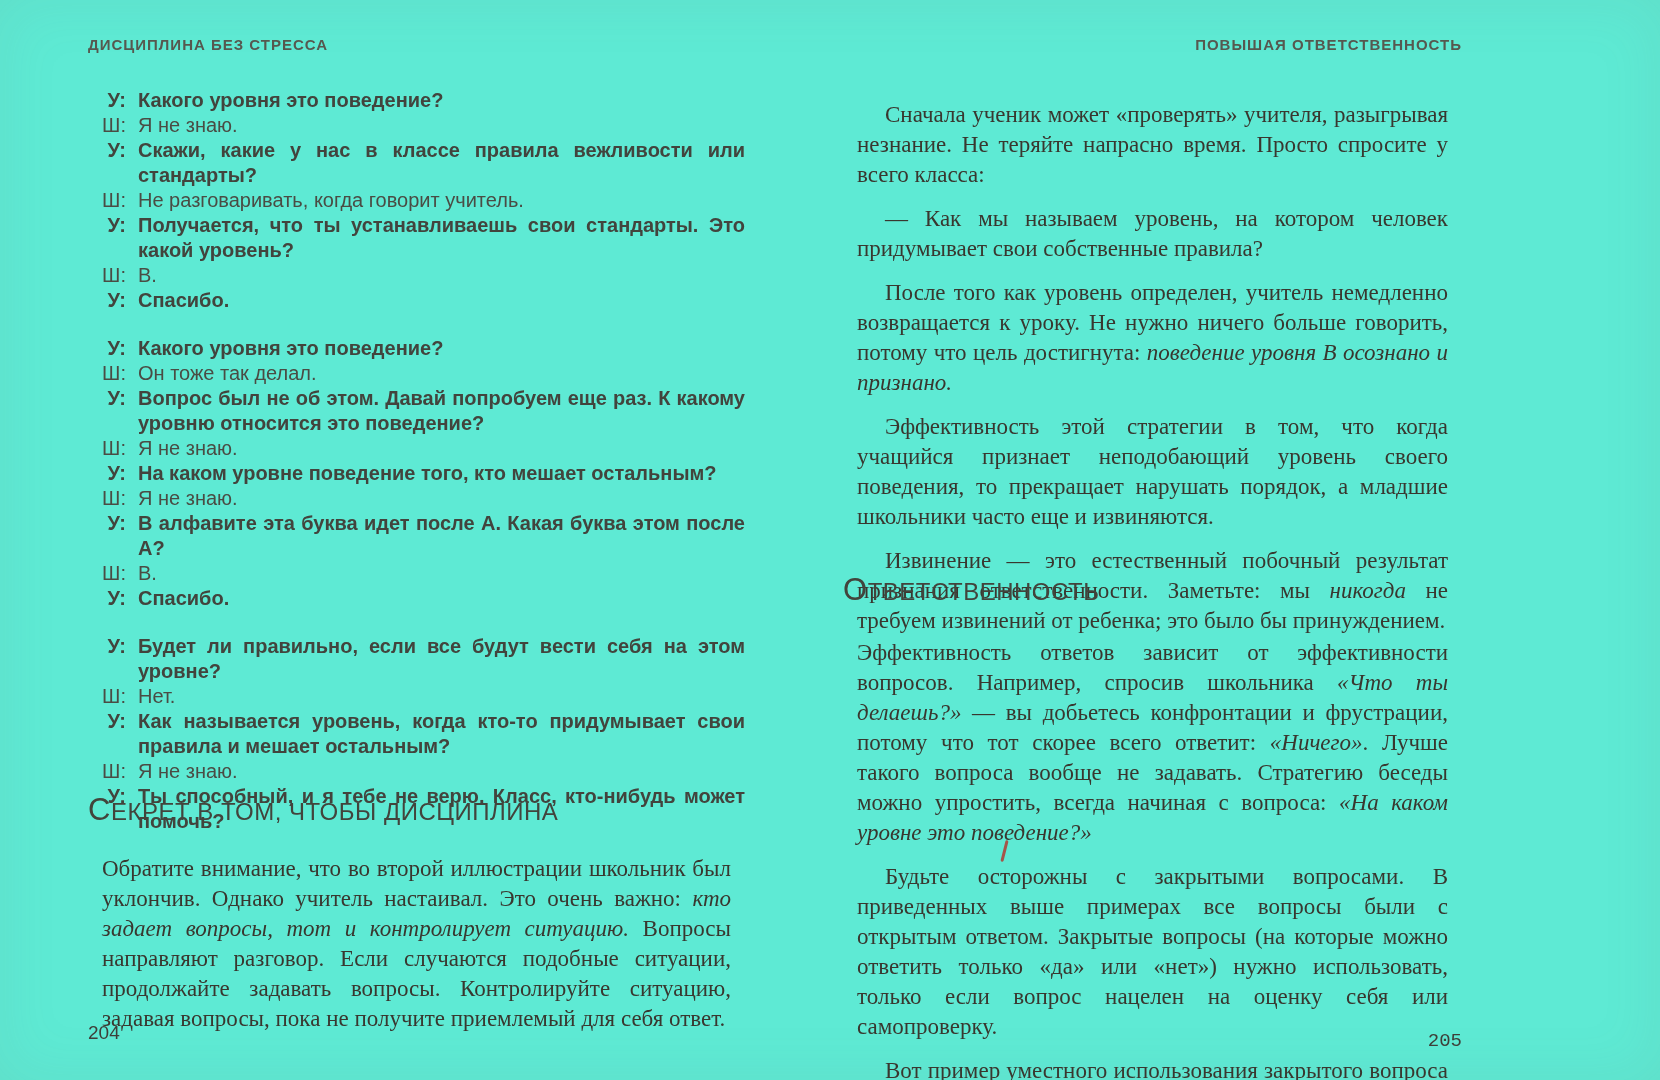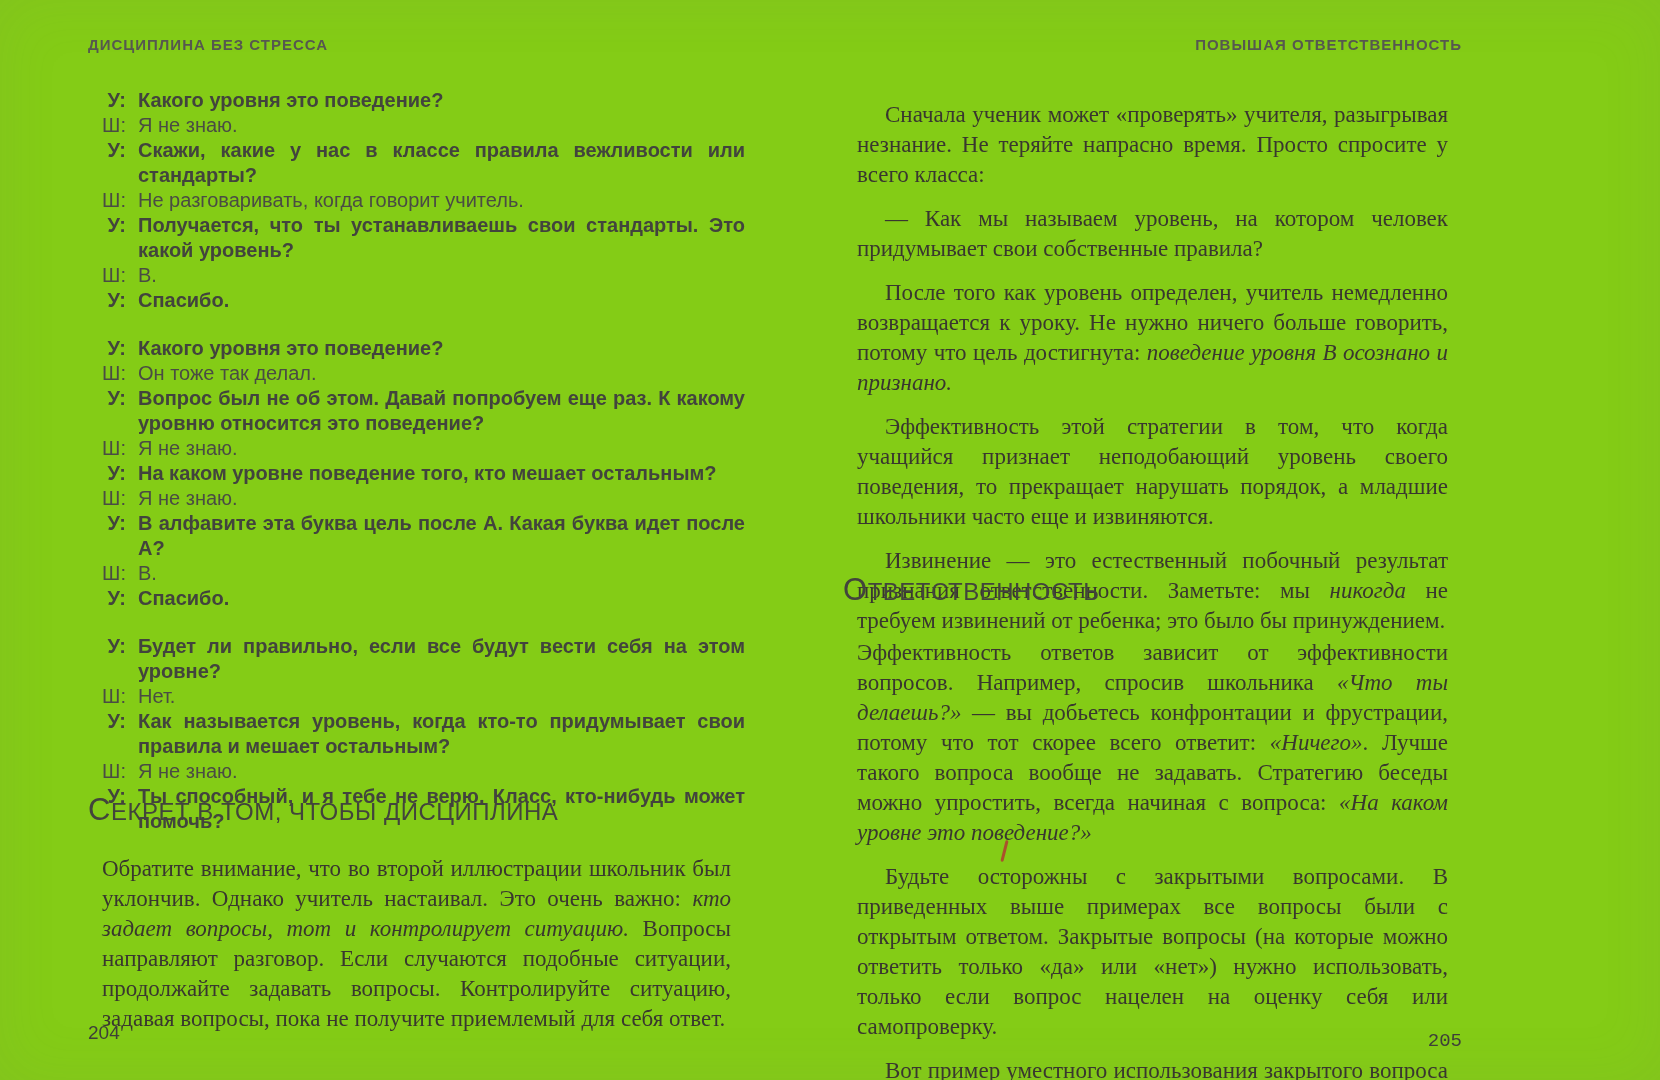--- a/index.html
+++ b/index.html
@@ -5,21 +5,21 @@
   html,body{margin:0;padding:0;}
   body{
     width:1660px;height:1080px;
     background:#f3f2ee;
     font-family:"Liberation Serif","DejaVu Serif",serif;
     overflow:hidden;
   }
   .spread{
     position:relative;
     width:1660px;height:1080px;
-    background:#84cc16;
+    background:#5eead4;
     box-shadow:inset 0 0 60px rgba(120,118,108,0.10);
   }
   
   .page{position:absolute;top:0;height:1080px;}
   .page-left{left:88px;width:657px;}
   .page-right{left:843px;width:619px;}
 
   .running-head{
     position:absolute;top:36px;
     font-family:"Liberation Sans","DejaVu Sans",sans-serif;
@@ -145,21 +145,21 @@
           <div class="dlg-row teacher">
             <span class="spk">У:</span>
             <span class="txt">На каком уровне поведение того, кто мешает остальным?</span>
           </div>
           <div class="dlg-row">
             <span class="spk">Ш:</span>
             <span class="txt">Я не знаю.</span>
           </div>
           <div class="dlg-row teacher">
             <span class="spk">У:</span>
-            <span class="txt">В алфавите эта буква цель после А. Какая буква идет после А?</span>
+            <span class="txt">В алфавите эта буква идет после А. Какая буква этом после А?</span>
           </div>
           <div class="dlg-row">
             <span class="spk">Ш:</span>
             <span class="txt">В.</span>
           </div>
           <div class="dlg-row teacher">
             <span class="spk">У:</span>
             <span class="txt">Спасибо.</span>
           </div>
         </div>

